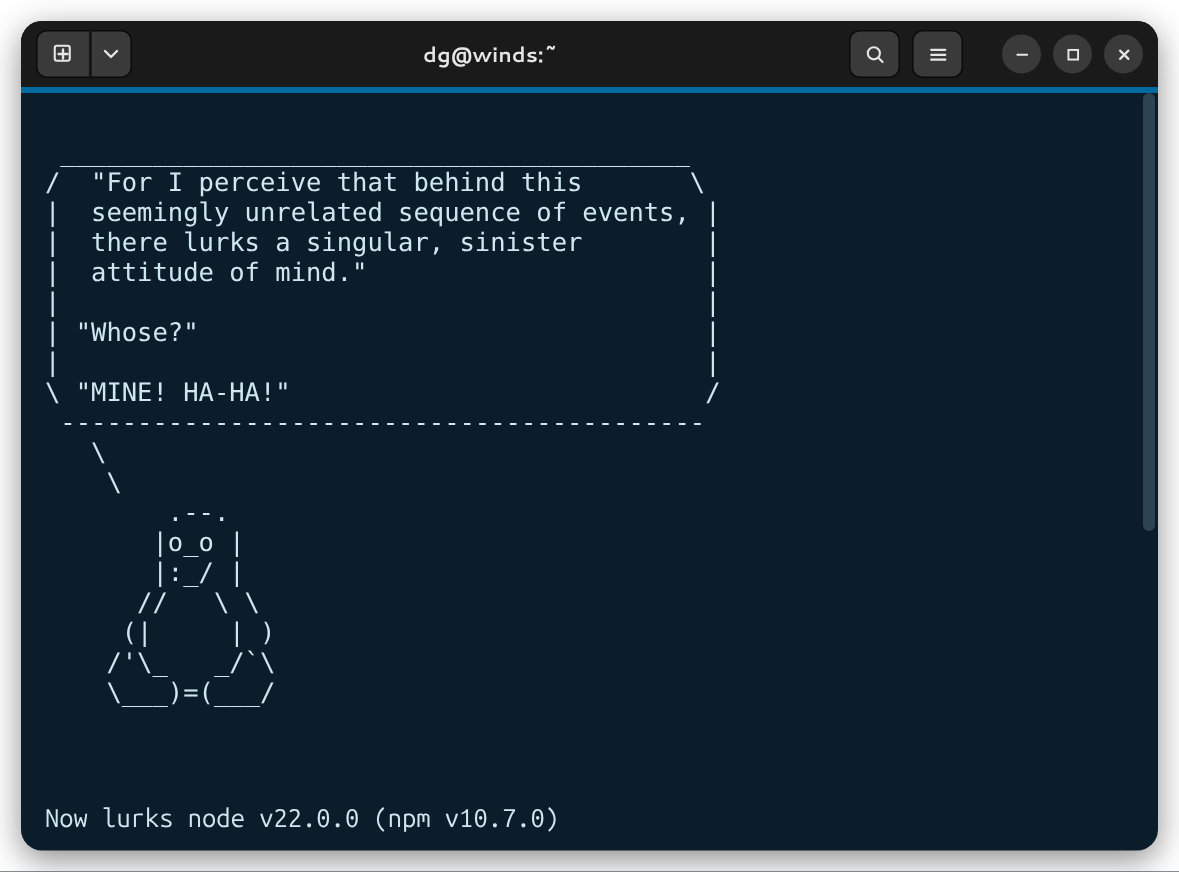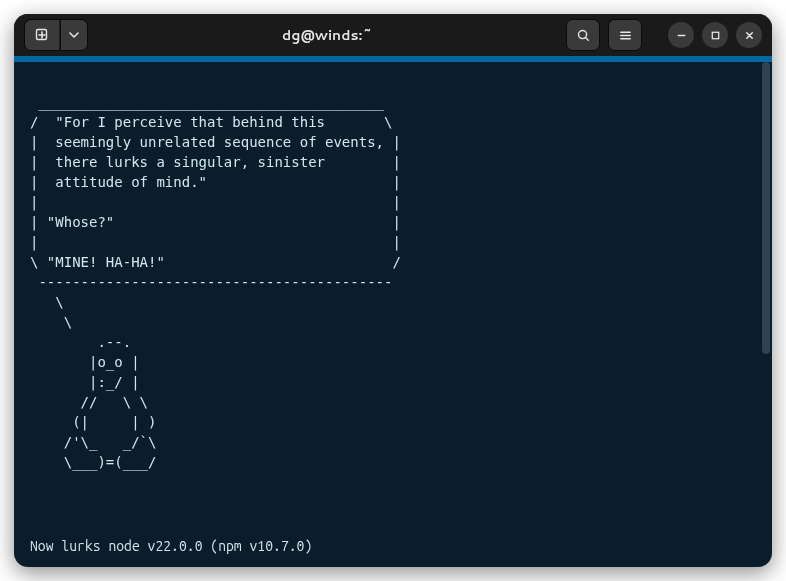--- a/index.html
+++ b/index.html
@@ -24,21 +24,21 @@
   }
   .titlebar {
     height: 48px;
     background: #1a1a1a;
     display: flex;
     align-items: center;
     padding: 0 10px;
     gap: 6px;
     color: #e6e6e6;
     font-family: Cantarell, "Segoe UI", sans-serif;
-    border-bottom: 6px solid #0369a1;
+    border-bottom: 4px solid #0369a1;
   }
   .tb-left { display:flex; gap:0; }
   .tb-btn {
     background: #3a3a3a;
     height: 32px;
     display: flex;
     align-items: center;
     justify-content: center;
     color: #eee;
     border: 1px solid #0a0a0a;
@@ -65,21 +65,21 @@
     width: 26px; height: 26px;
     border-radius: 50%;
     display:flex; align-items:center; justify-content:center;
     font-size: 12px; color: #eee;
   }
   .tb-circle svg, .tb-square svg, .tb-btn svg { display:block; }
 
   .term {
     flex: 1;
     padding: 10px 14px 12px 16px;
-    font-size: 14px;
+    font-size: 17px;
     line-height: 20px;
     color: #cfe8f0;
     white-space: pre;
     position: relative;
     overflow: hidden;
     border-radius: 26px;
   }
   .scrollbar {
     position: absolute;
     top: 48px; right: 2px; bottom: 2px;

